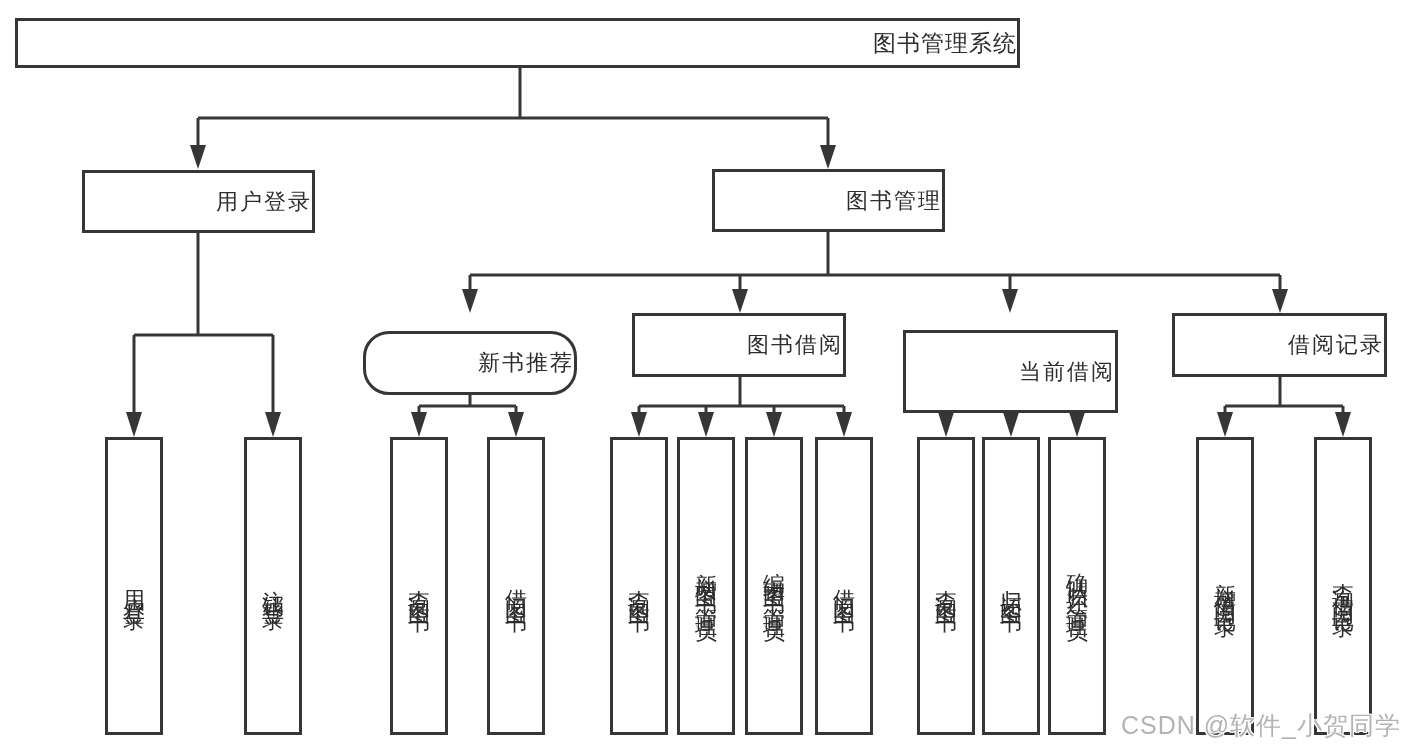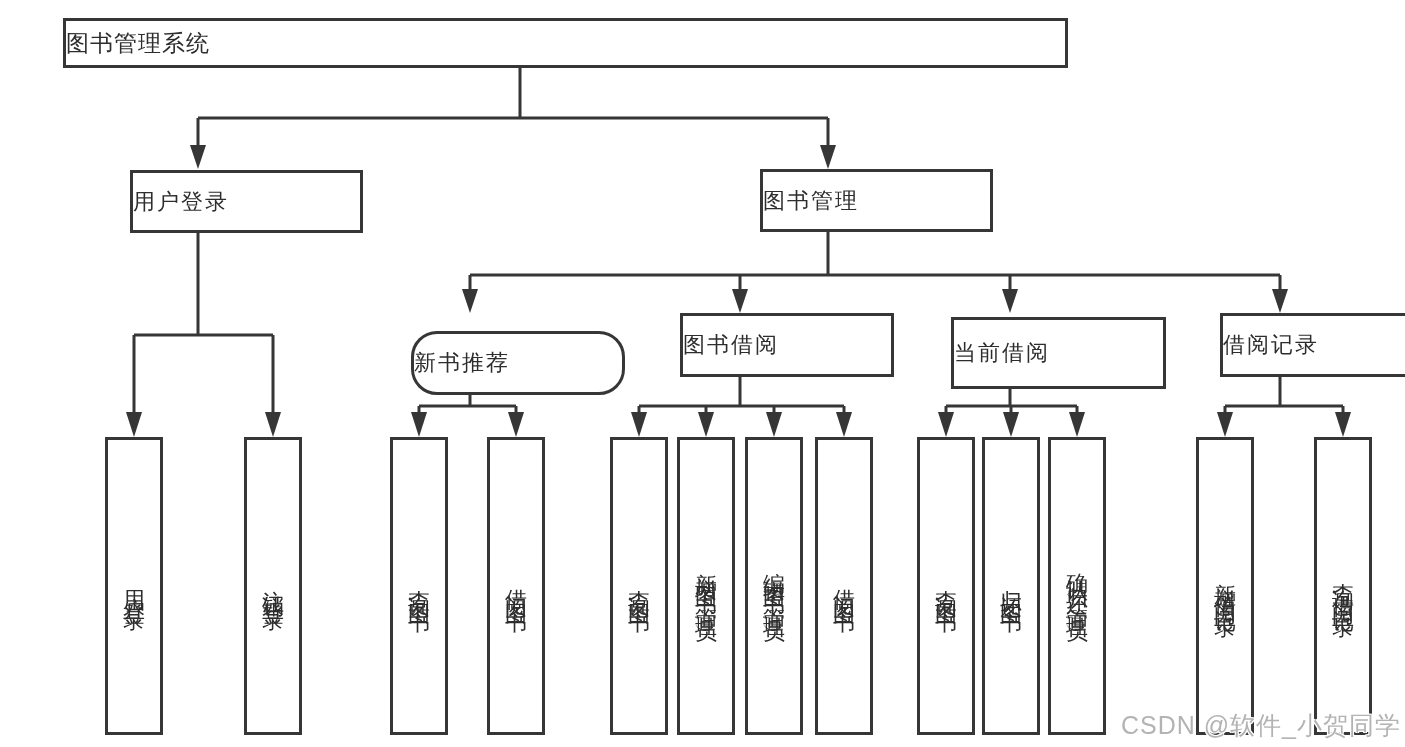--- a/index.html
+++ b/index.html
@@ -18,23 +18,22 @@
     color:var(--text);
   }
   .wires{position:absolute;left:0;top:0;width:1405px;height:747px;}
   .wires path{stroke:var(--line);stroke-width:3;fill:none;}
   .wires polygon{fill:var(--line);stroke:none;}
   .node{
     position:absolute;
     background:#fff;
     border:3px solid var(--line);
     box-sizing:border-box;
-    display:flex;align-items:center;justify-content:flex-start;
+    display:flex;align-items:center;justify-content:flex-end;
     text-align:center;
-    margin-left:48px;
   }
   .node .lbl{
     font-size:22px;
     letter-spacing:2px;
     color:var(--text);
     white-space:nowrap;
   }
   .node.root .lbl{font-size:23px;letter-spacing:1px;}
   .leaf{
     position:absolute;
@@ -129,21 +128,21 @@
   <div class="node" style="left:712px;top:169px;width:233px;height:63px;font-family:Liberation Mono, monospace;">
     <span class="lbl">图书管理</span>
   </div>
 
   <div class="node" style="left:363px;top:331px;width:214px;height:64px;border-radius:26px;">
     <span class="lbl">新书推荐</span>
   </div>
   <div class="node" style="left:632px;top:313px;width:214px;height:64px;">
     <span class="lbl">图书借阅</span>
   </div>
-  <div class="node" style="left:903px;top:317px;width:215px;height:72px;">
+  <div class="node" style="left:903px;top:330px;width:215px;height:83px;">
     <span class="lbl">当前借阅</span>
   </div>
   <div class="node" style="left:1172px;top:313px;width:215px;height:64px;">
     <span class="lbl">借阅记录</span>
   </div>
 
   <div class="leaf" style="left:105px;">
     <span class="vlbl">用户登录</span>
   </div>
   <div class="leaf" style="left:244px;">

